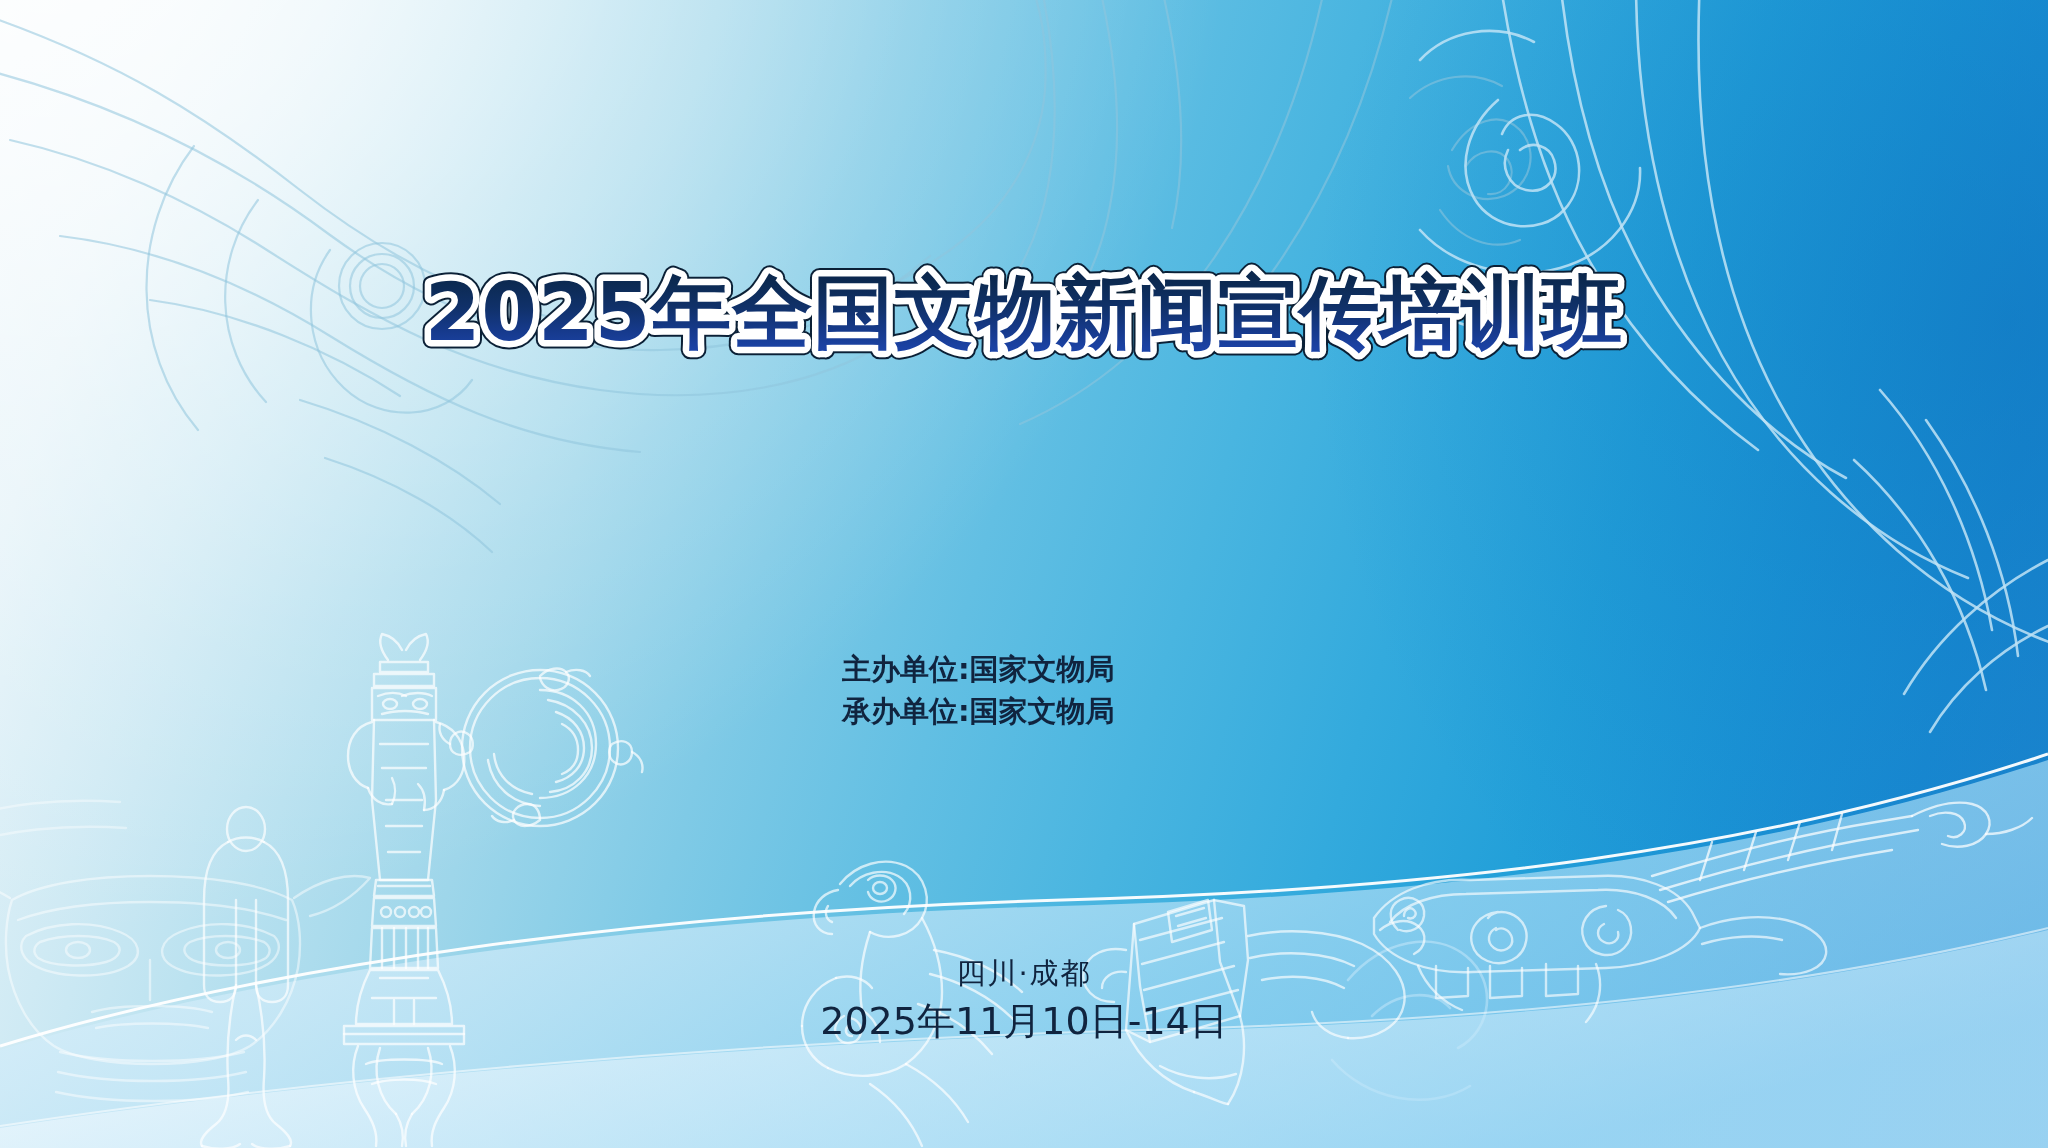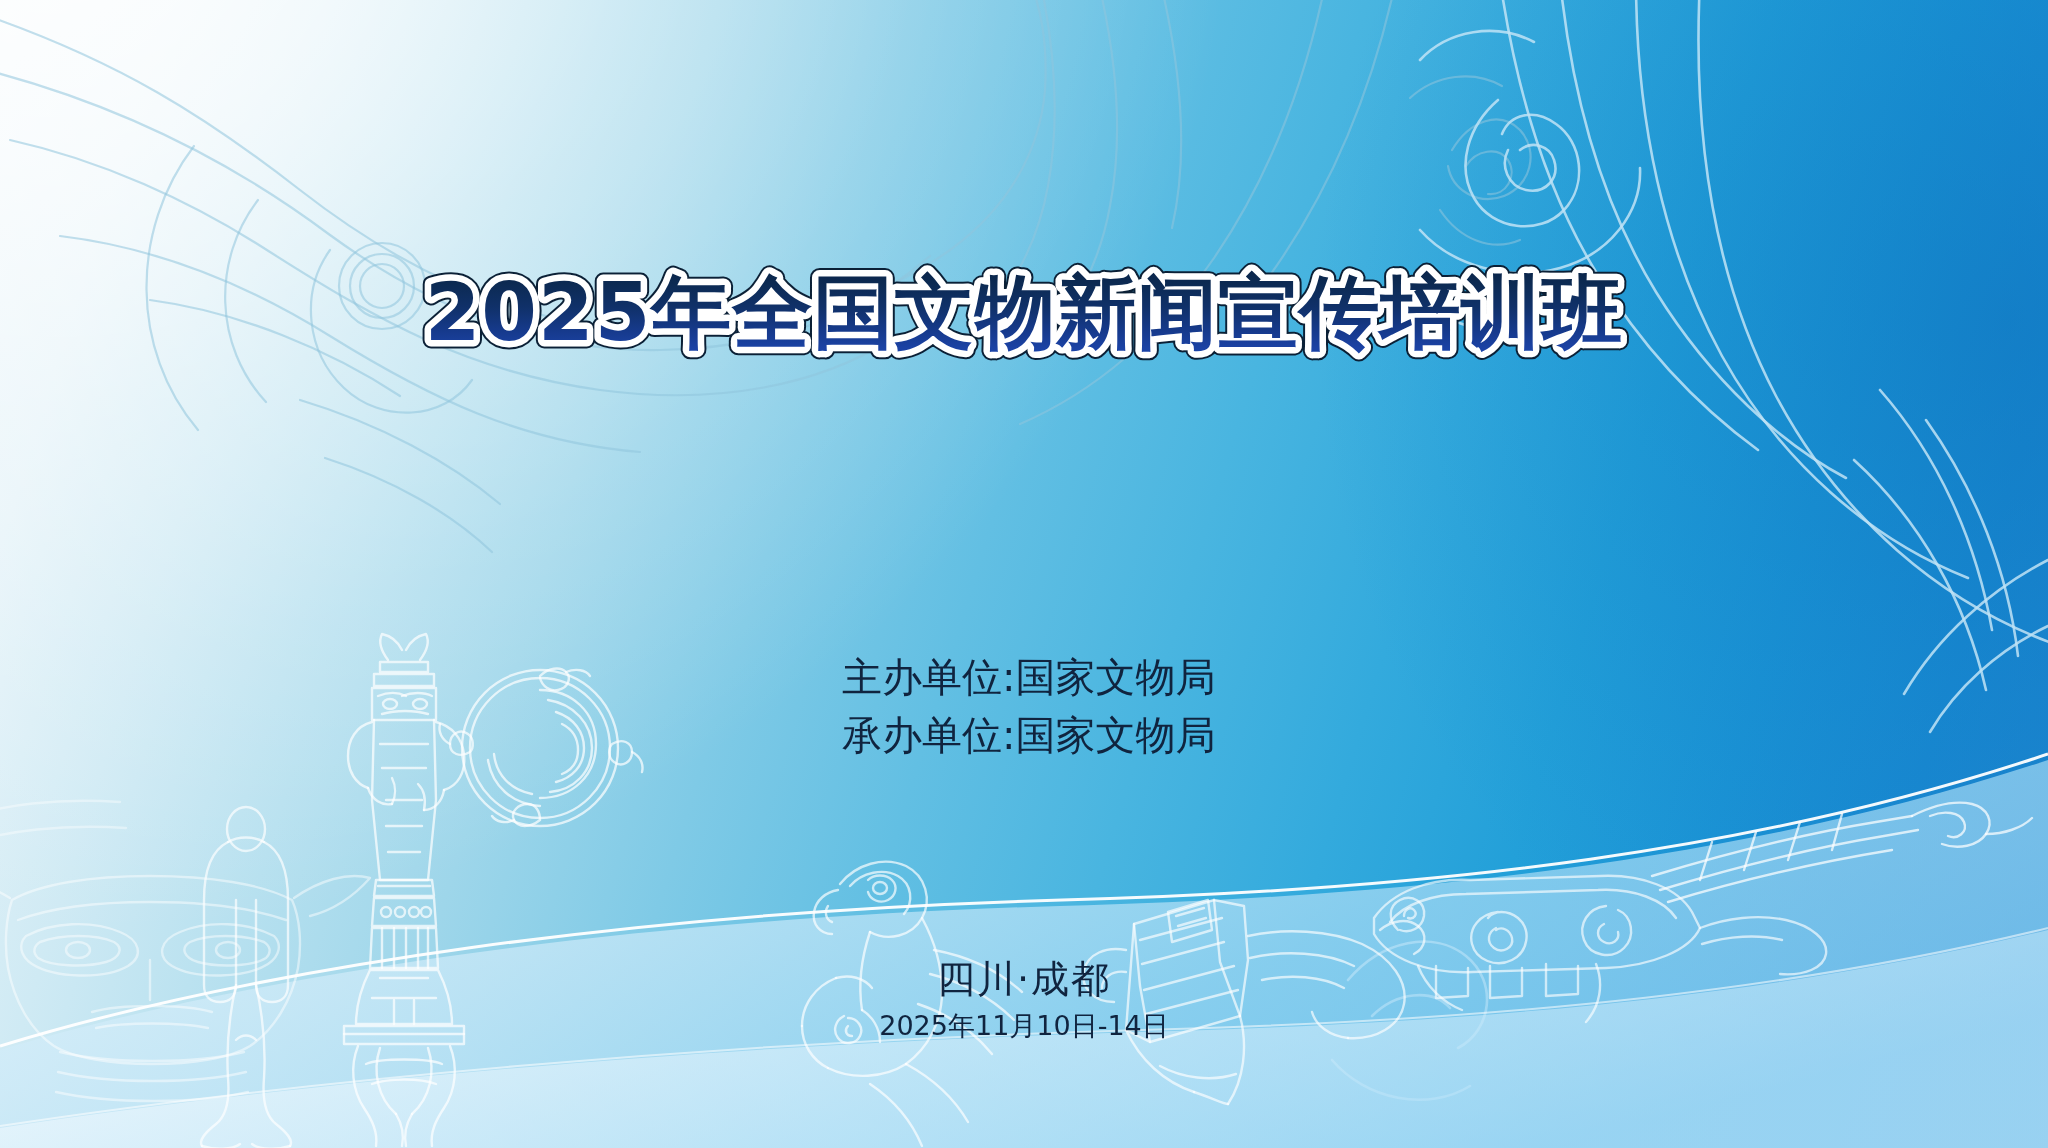--- a/index.html
+++ b/index.html
@@ -81,41 +81,41 @@
 
   
   .org-block {
     position: absolute;
     left: 50%;
     top: 648px;
     transform: translateX(-50%);
     width: 920px;
     color: #10243f;
     font-family: "DejaVu Sans", "Liberation Sans", sans-serif;
-    font-weight: 400;
-    font-size: 40px;
+    font-weight: 700;
+    font-size: 29px;
     line-height: 1.45;
     text-align: center;
   }
   .org-line { white-space: pre; }
   .org-line.indent { text-align: center; }
 
   .place-block {
     position: absolute;
     left: 50%;
     top: 955px;
     transform: translateX(-50%);
     color: #10243f;
     font-family: "DejaVu Sans", "Liberation Sans", sans-serif;
     font-weight: 400;
     text-align: center;
     line-height: 1.30;
   }
-  .place-city { font-size: 38px; letter-spacing: 2px; }
-  .place-date { font-size: 27px; letter-spacing: 0px; margin-top: 4px; }
+  .place-city { font-size: 29px; letter-spacing: 2px; }
+  .place-date { font-size: 38px; letter-spacing: 0px; margin-top: 4px; }
 </style>
 </head>
 <body>
 
 <div id="stage">
 
   <div class="glow-tl"></div>
   <div class="shade-r"></div>
 
   <div class="deco-layer">

